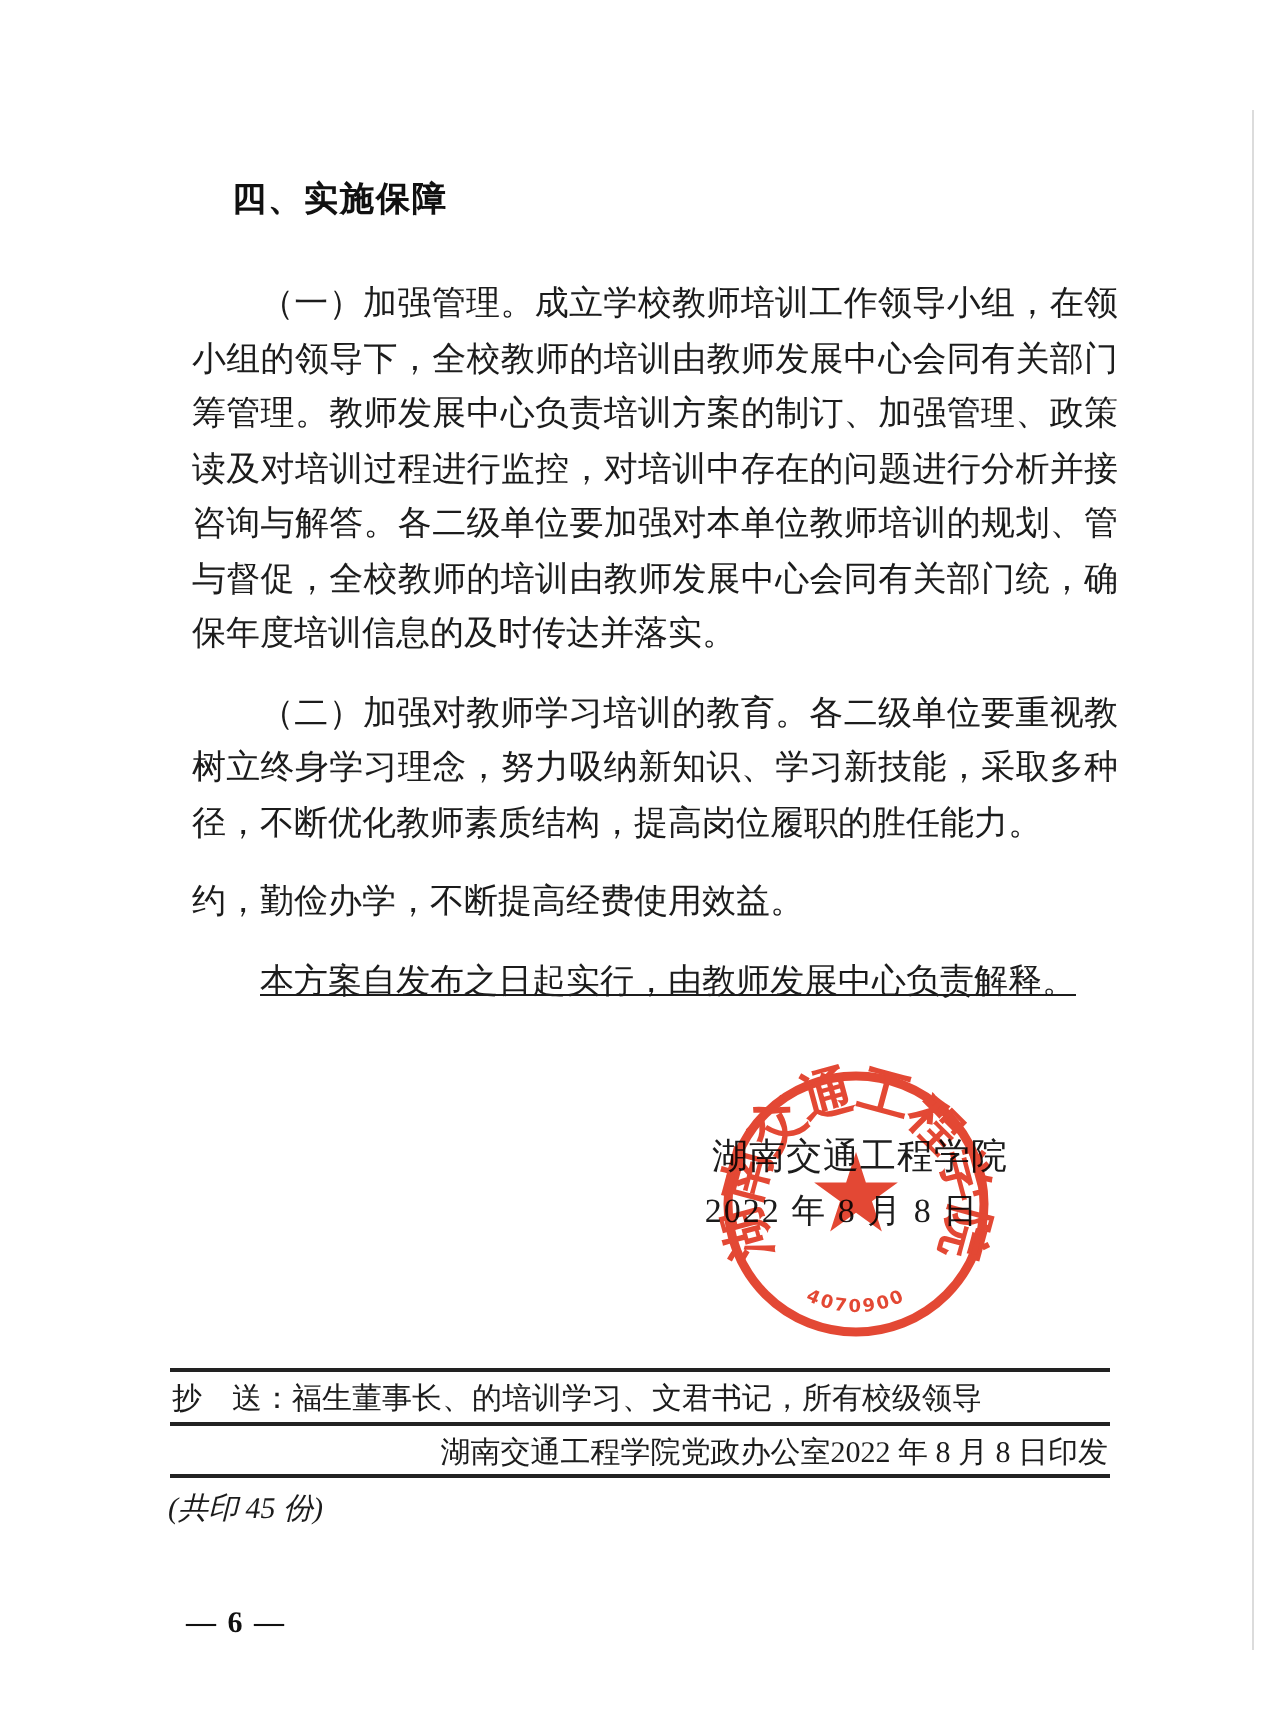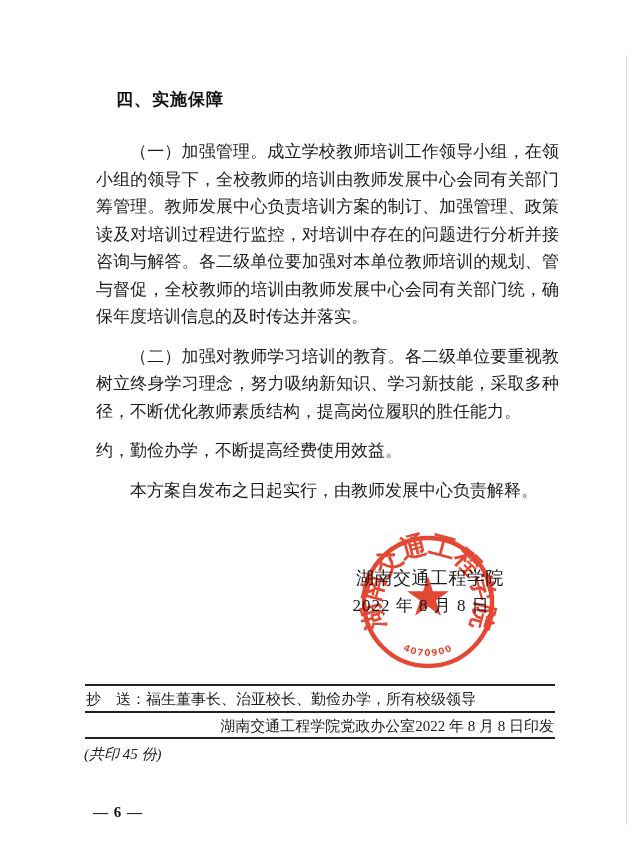--- a/index.html
+++ b/index.html
@@ -11,21 +11,21 @@
   .edge-line{position:absolute; left:626px; top:55px; width:1px; height:770px; background:#dcdcdc;}
   .heading{
     position:absolute; left:116px; top:88px; margin:0;
     font-size:17px; font-weight:bold; color:#111; letter-spacing:1px;
     font-family:Liberation Sans, sans-serif;
   }
   .body-text{position:absolute; left:84px; top:126px; width:487px; font-size:17px; line-height:27.5px;}
   .par{margin:12px;}
   .par:nth-child(2){margin-top:6px;}
   .par:nth-child(3){margin-top:10px;}
-  .par:nth-child(4){margin-top:8px;}
+  .par:nth-child(4){margin-top:8px;text-decoration:underline;}
   .ln{height:27.5px; white-space:nowrap;}
   .ln.fill{white-space:normal; text-align:justify; text-align-last:justify; overflow:hidden;}
   .ln.ind{text-indent:34px;}
   .sig-org{
     position:absolute; left:330px; top:566px; width:200px; text-align:center;
     font-size:18px; letter-spacing:0.5px; color:#1c1c1c;
   }
   .sig-date{
     position:absolute; left:321px; top:594px; width:200px; text-align:center;
     font-size:17px; letter-spacing:1px; color:#1c1c1c;
@@ -94,21 +94,21 @@
       <textPath href="#arcTop" startOffset="50%" text-anchor="middle" textLength="202">湖南交通工程学院</textPath>
     </text>
     <text font-size="9" fill="#e13a24" font-weight="600" letter-spacing="1.2" font-family="'DejaVu Sans',sans-serif">
       <textPath href="#arcBottom" startOffset="50%" text-anchor="middle">4304070900203</textPath>
     </text>
   </svg>
 
   <div class="footer">
     <div class="rule r1"></div>
     <div class="copy-row">
-      <span class="copy-label">抄　送：</span><span>福生董事长、治亚校长、勤俭办学，所有校级领导</span>
+      <span class="copy-label">抄　送：</span><span>福生董事长、的培训学习、文君书记，所有校级领导</span>
     </div>
     <div class="rule r2"></div>
     <div class="issuer-row">
       <span>湖南交通工程学院党政办公室</span>
       <span>2022 年 8 月 8 日印发</span>
     </div>
     <div class="rule r3"></div>
     <div class="copies-row">(共印 45 份)</div>
   </div>
 

